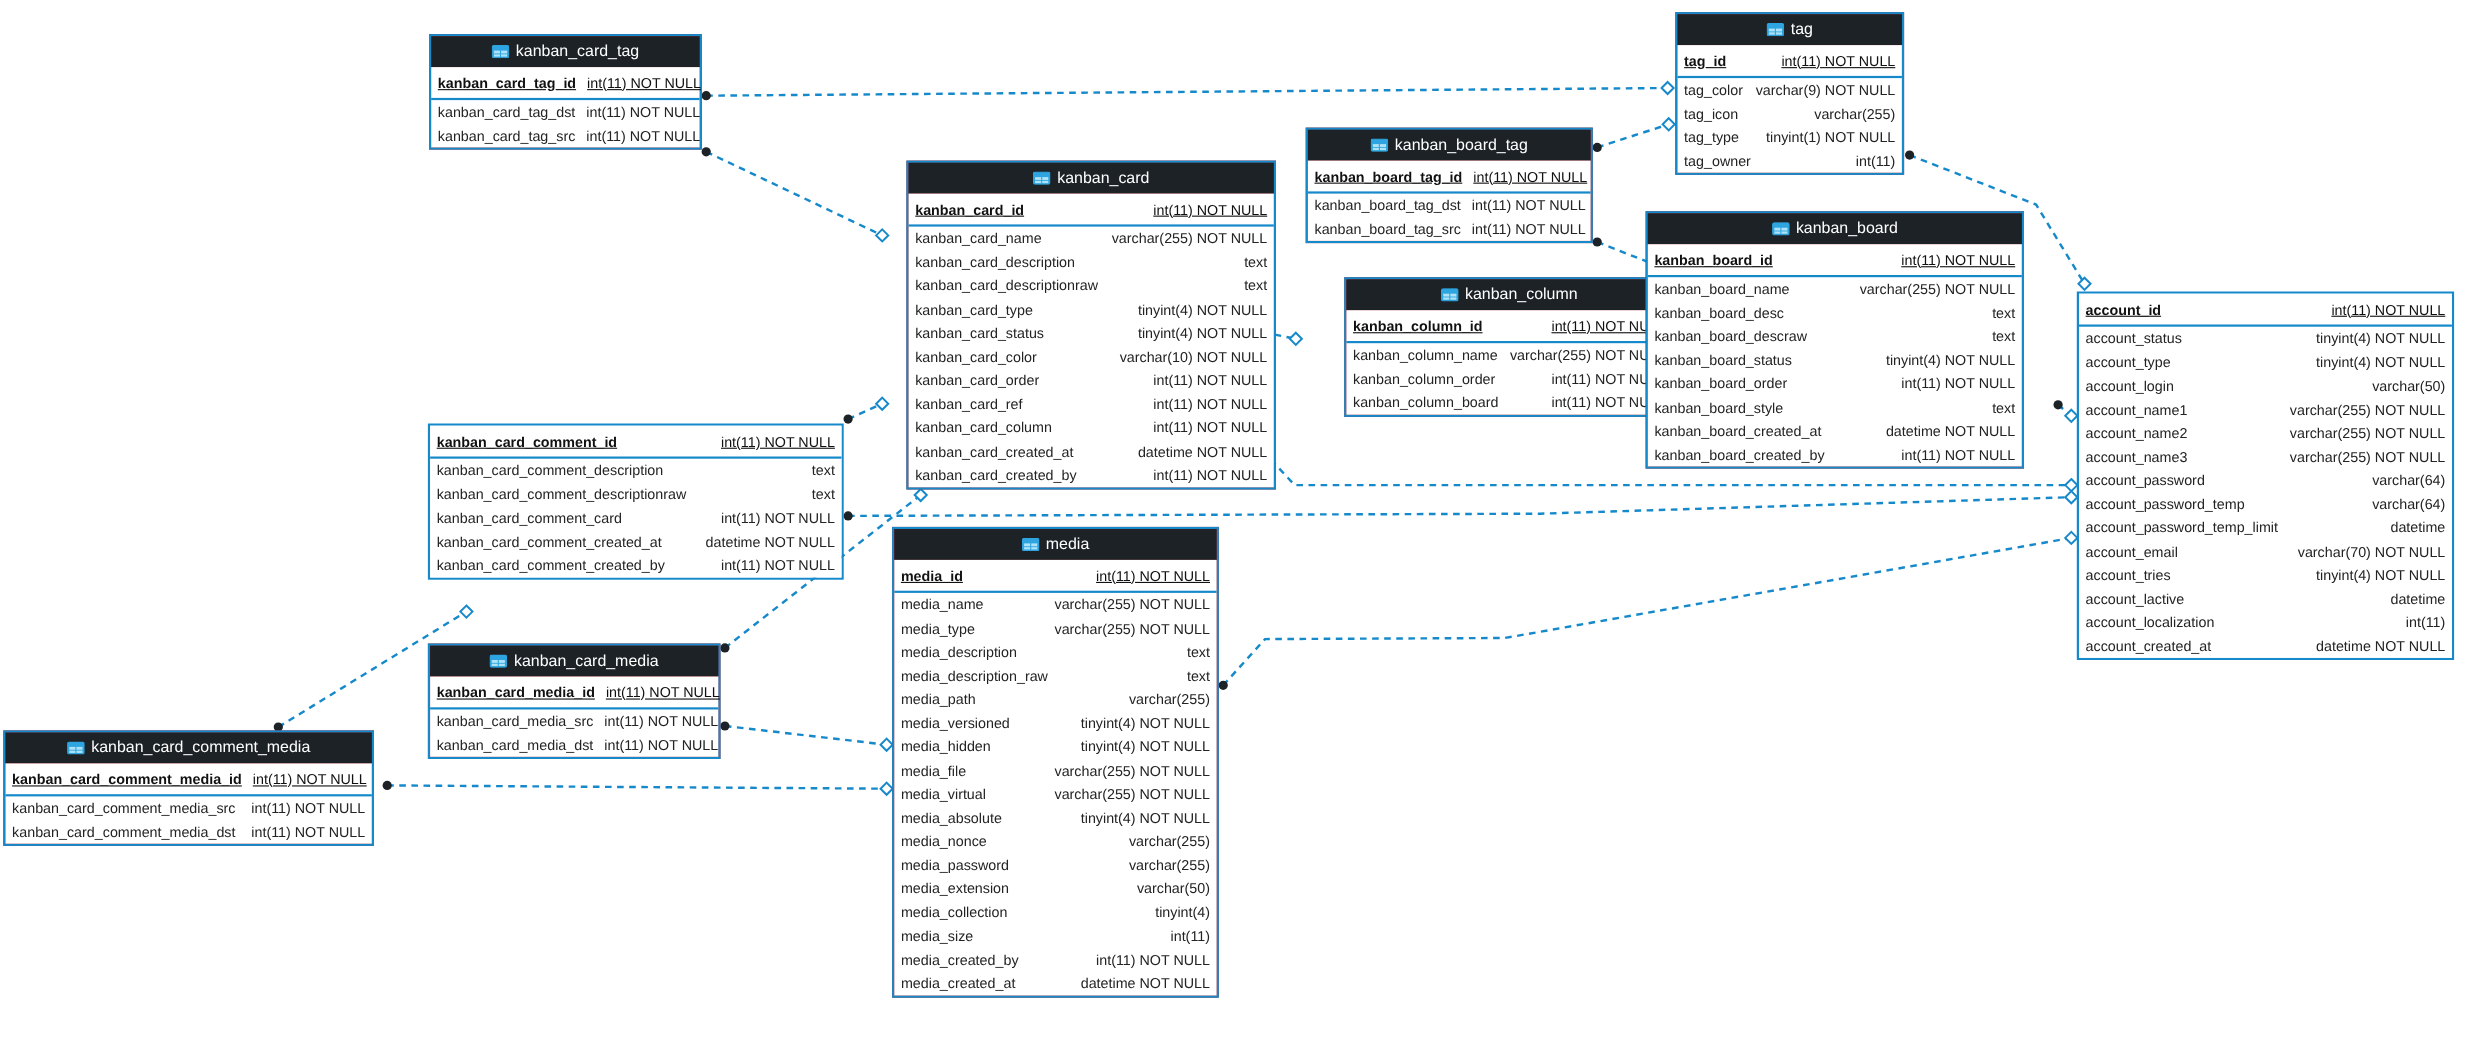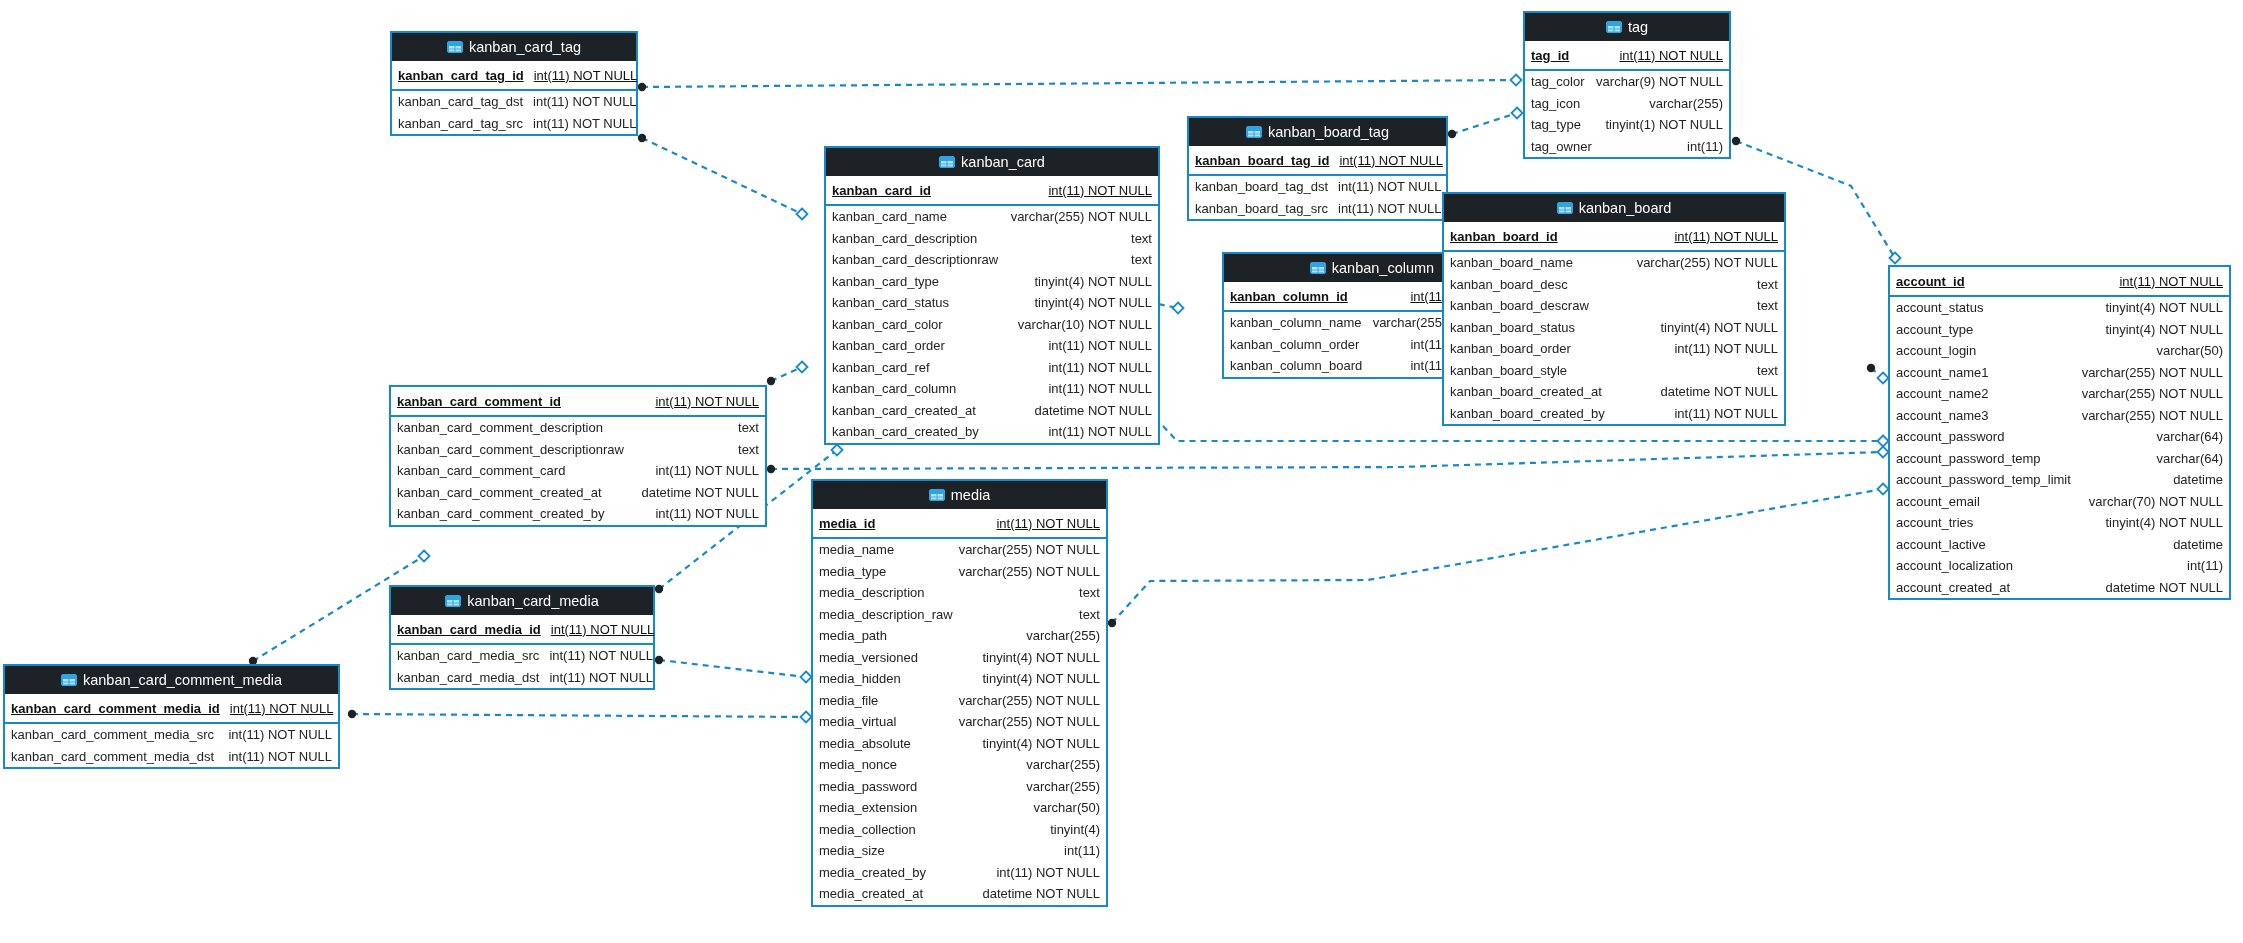--- a/index.html
+++ b/index.html
@@ -441,21 +441,21 @@
         <div class="tbl-row">
           <span class="fname">kanban_column_order</span>
           <span class="ftype">int(11) NOT NULL</span>
         </div>
         <div class="tbl-row">
           <span class="fname">kanban_column_board</span>
           <span class="ftype">int(11) NOT NULL</span>
         </div>
       </div>
     </div>
-    <div class="db-table" style="left: 1442px; top: 192px; width: 344px;">
+    <div class="db-table" style="left: 1496px; top: 192px; width: 344px;">
       <div class="tbl-header">
         <span class="tbl-icon"><svg width="16" height="12" viewBox="0 0 16 12">
             <rect x="0.5" y="0.5" width="15" height="11" rx="1.5" fill="#2ea5e0" stroke="#2ea5e0"></rect>
             <rect x="2" y="5" width="5.5" height="2.6" fill="#aee2f7"></rect>
             <rect x="8.5" y="5" width="5.5" height="2.6" fill="#aee2f7"></rect>
             <rect x="2" y="8.4" width="5.5" height="2.1" fill="#aee2f7"></rect>
             <rect x="8.5" y="8.4" width="5.5" height="2.1" fill="#aee2f7"></rect>
           </svg></span>
         <span>kanban_board</span>
       </div>

